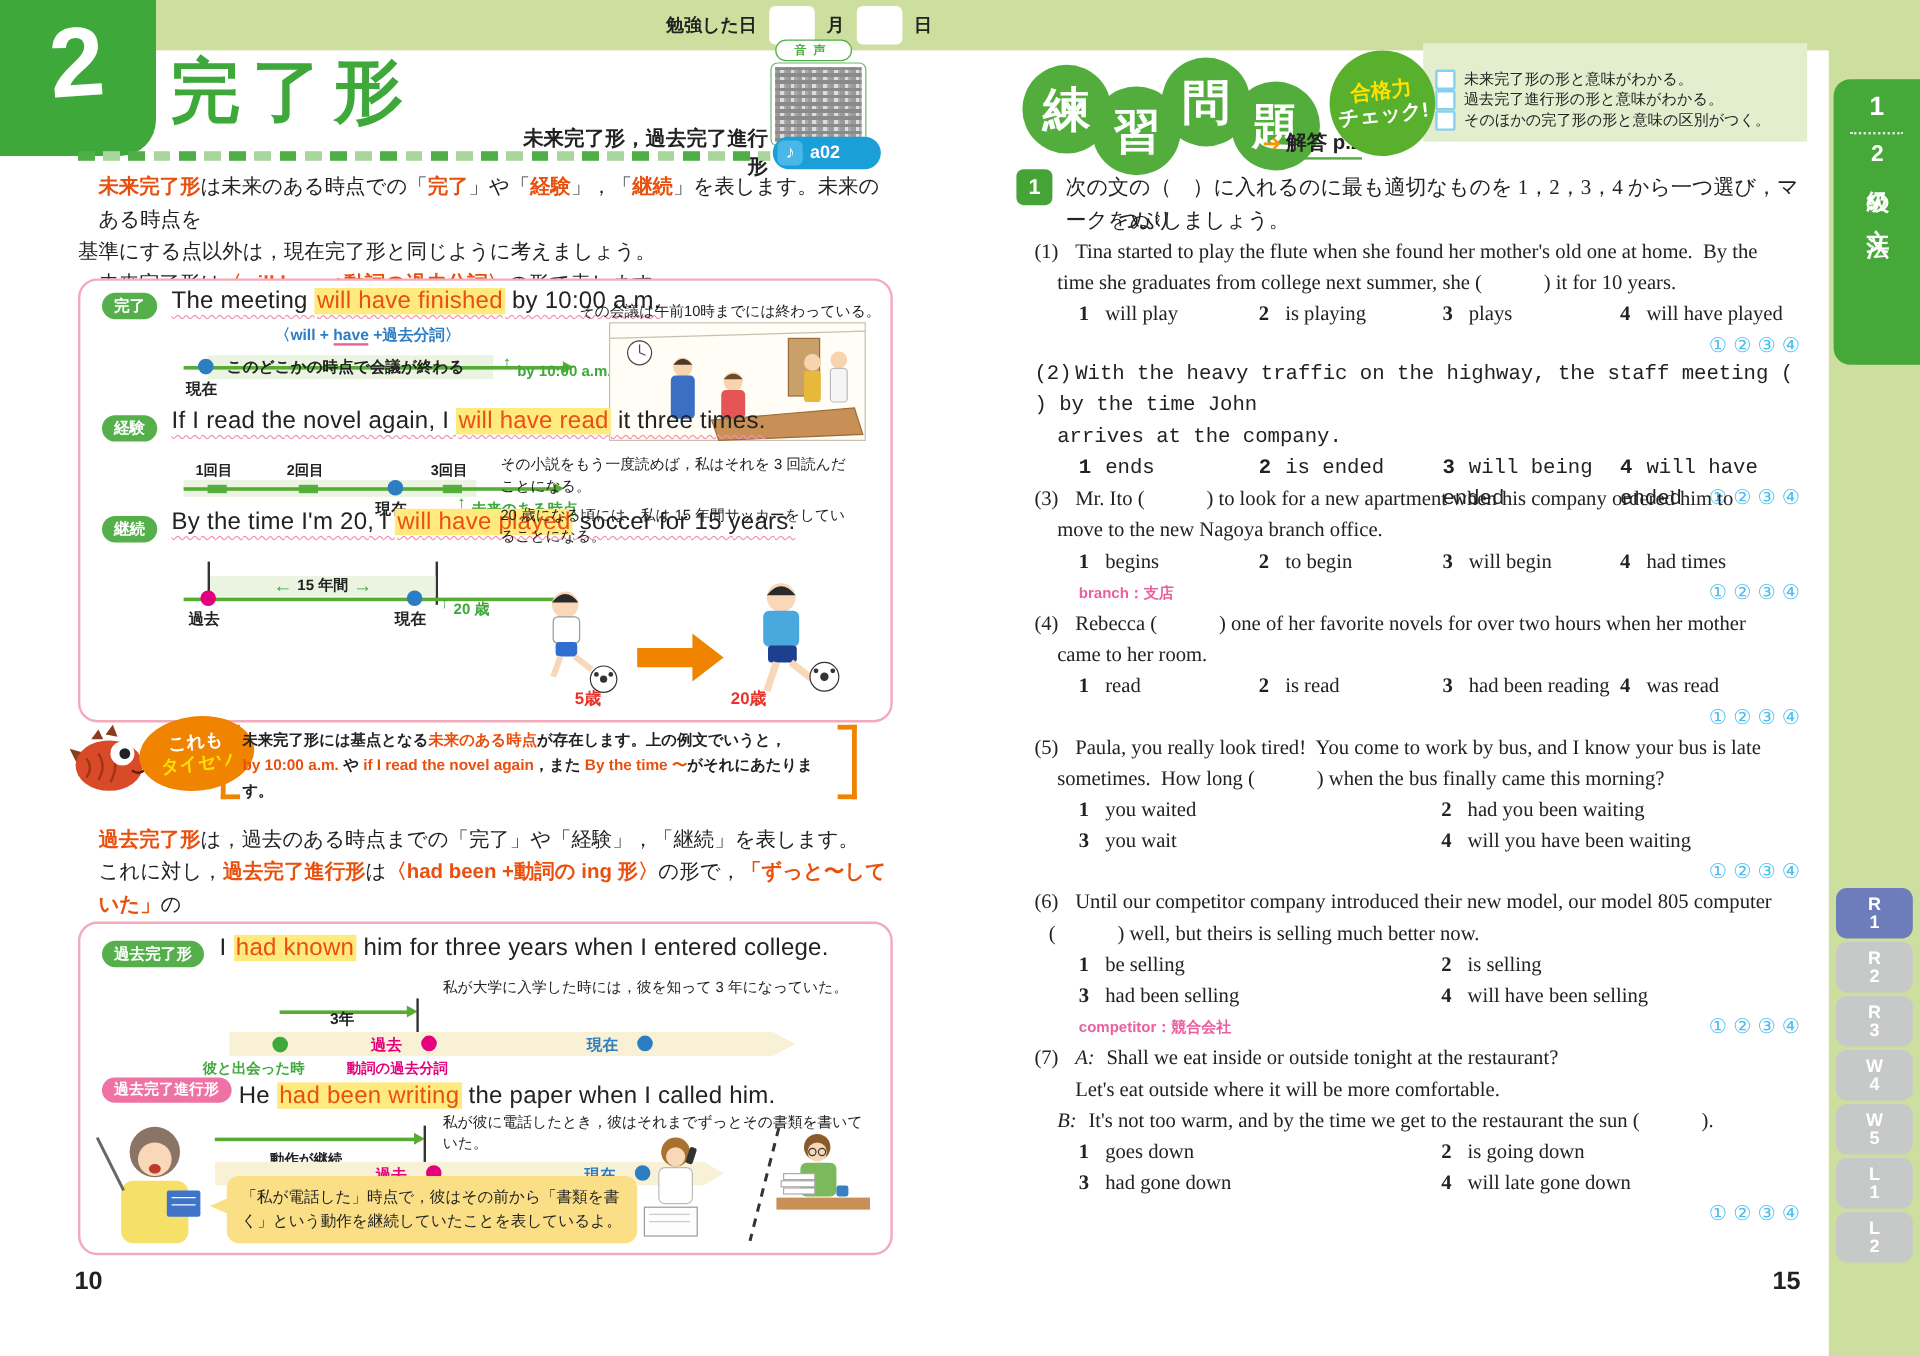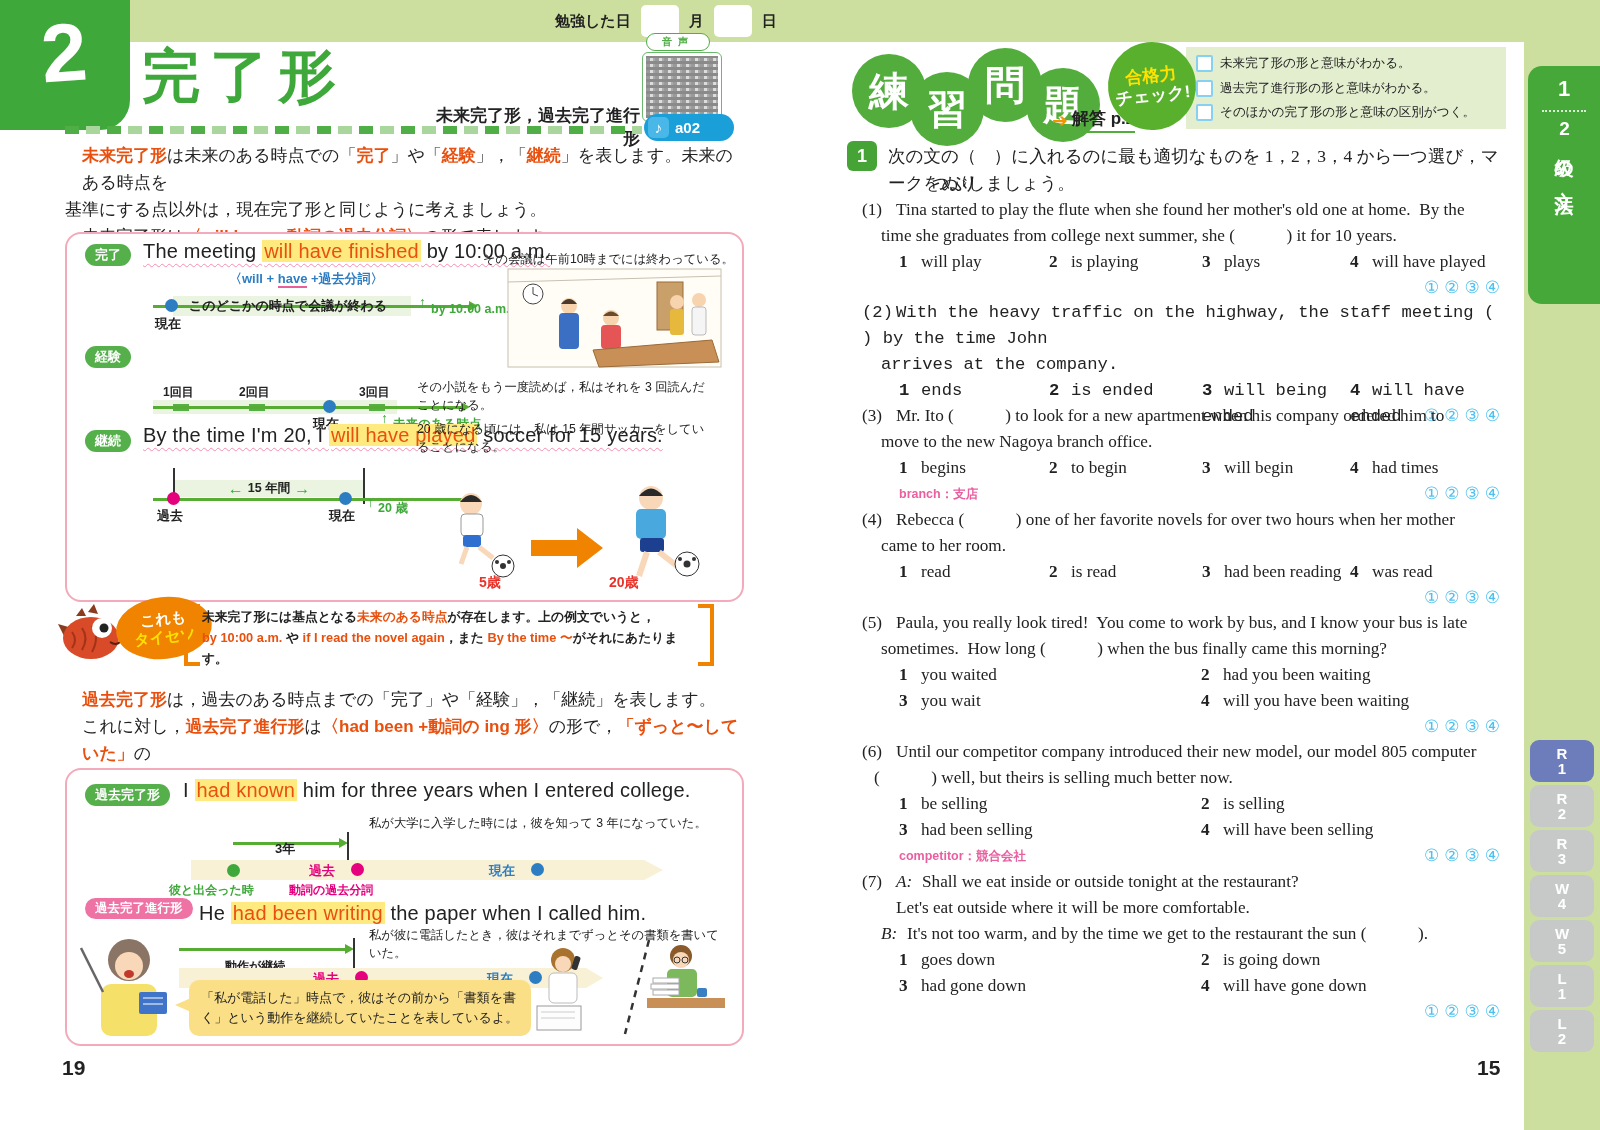--- a/index.html
+++ b/index.html
@@ -74,21 +74,21 @@
   .age{position:absolute;color:#e9332a;font-size:14px;font-weight:bold;}
   
   .logo-c{position:absolute;width:74px;height:74px;border-radius:50%;background:#53ad3c;color:#fff;
     display:flex;align-items:center;justify-content:center;font-size:40px;font-weight:bold;}
   .anslink{position:absolute;left:1052px;top:107px;display:flex;align-items:center;gap:4px;font-size:17px;font-weight:bold;}
   .ansarrow{color:#f29600;font-size:19px;font-weight:bold;}
   .anstext{border-bottom:2.5px solid #53ad3c;padding-bottom:1px;}
   .badge{position:absolute;left:1108px;top:42px;width:88px;height:88px;border-radius:50%;background:#58b02c;
     display:flex;flex-direction:column;align-items:center;justify-content:center;transform:rotate(-6deg);line-height:20px;z-index:3;}
   .badge .y{color:#ffe200;font-weight:bold;font-size:17px;} .badge .w{color:#fff;font-weight:bold;font-size:17px;}
-  .checklist{position:absolute;left:1186px;top:47px;width:320px;height:82px;background:#e3eecf;padding:8px 10px;box-sizing:border-box;
+  .checklist{position:absolute;left:1186px;top:36px;width:320px;height:82px;background:#e3eecf;padding:22px 10px;box-sizing:border-box;
     display:flex;flex-direction:column;justify-content:space-between;}
   .chk-row{display:flex;align-items:center;gap:7px;font-size:12.6px;}
   .chk{width:13px;height:13px;border:2px solid #86d1f2;background:#fff;border-radius:2px;flex:0 0 auto;}
   .qnum-box{position:absolute;left:847px;top:141px;width:30px;height:30px;background:#46a437;border-radius:6px;
     color:#fff;font-size:18px;font-weight:bold;display:flex;align-items:center;justify-content:center;}
   .qinstr{position:absolute;left:888px;width:620px;font-size:17.5px;line-height:27px;font-family:"Liberation Serif","DejaVu Serif",serif;}
   .q{position:absolute;left:862px;width:643px;font-family:"Liberation Serif","DejaVu Serif",serif;font-size:17.2px;line-height:26px;}
   .qline{white-space:pre-wrap;}
   .qno{display:inline-block;width:34px;}
   .qcont{padding-left:19px;}
@@ -181,20 +181,21 @@
         <polygon points="86,82 205,72 212,94 92,99" fill="#c89057" stroke="#9a6a38"></polygon>
         <rect x="150" y="14" width="26" height="48" fill="#caa06a" stroke="#9a6a38"></rect>
         <circle cx="170" cy="34" r="7" fill="#f7d3ae"></circle>
           <rect x="163" y="41" width="14" height="26" rx="3" fill="#e6b83c"></rect>
         <circle cx="192" cy="32" r="7" fill="#f7d3ae"></circle>
           <rect x="185" y="39" width="14" height="28" rx="3" fill="#f5f5f5" stroke="#bbb"></rect>
       </svg>
     </span>
 
     <span class="pill" style="left:18px;top:112px;">経験</span>
+    <div class="ex-en wavy" style="left:76px;top:106px;"><span>If I read the novel again, I </span><span class="hl">will have read</span><span> it three times.</span></div>
     <div class="tl" style="left:80px;top:150px;width:335px;height:52px;">
       <div class="tl-band" style="left:6px;top:16px;width:244px;height:14px;"></div>
       <span class="tl-sm" style="left:16px;top:0;">1回目</span>
       <span class="tl-sm" style="left:92px;top:0;">2回目</span>
       <span class="tl-sm" style="left:212px;top:0;">3回目</span>
       <span class="tick" style="left:26px;top:20px;"></span>
       <span class="tick" style="left:102px;top:20px;"></span>
       <span class="tick" style="left:222px;top:20px;"></span>
       <div class="tl-line" style="left:6px;top:22px;width:310px;"></div>
         <div class="ah" style="left:314px;top:18px;"></div>
@@ -357,21 +358,21 @@
         <rect x="138" y="33" width="30" height="28" rx="5" fill="#7cb85c"></rect>
         <rect x="118" y="62" width="78" height="10" fill="#c89057"></rect>
         <rect x="124" y="42" width="26" height="5" fill="#fff" stroke="#aaa"></rect>
           <rect x="122" y="48" width="28" height="5" fill="#fff" stroke="#aaa"></rect>
           <rect x="124" y="54" width="26" height="5" fill="#fff" stroke="#aaa"></rect>
         <rect x="168" y="52" width="10" height="9" rx="2" fill="#3a7fc1"></rect>
       </svg>
     </span>
   </div>
 
-  <div class="pageno" style="left:62px;top:1056px;">19</div>
+  <div class="pageno" style="left:62px;top:1056px;">10</div>
 
   <span class="logo-c" style="left:852px;top:54px;">練</span>
   <span class="logo-c" style="left:910px;top:72px;">習</span>
   <span class="logo-c" style="left:968px;top:48px;">問</span>
   <span class="logo-c" style="left:1026px;top:68px;">題</span>
 
   <div class="anslink">
     <span class="ansarrow">➔</span>
     <span class="anstext">解答 p.2</span>
   </div>
@@ -492,21 +493,21 @@
   <div class="q" style="top:869px;">
     <div class="qline"><span class="qno">(7)</span><span class="spk">A:</span><span>Shall we eat inside or outside tonight at the restaurant?</span></div>
     <div class="qline qcont3">Let's eat outside where it will be more comfortable.</div>
     <div class="qline qcont"><span class="spk">B:</span><span>It's not too warm, and by the time we get to the restaurant the sun (            ).</span></div>
     <div class="grid2">
       <span><span class="optn">1</span><span>goes down</span></span>
       <span><span class="optn">2</span><span>is going down</span></span>
     </div>
     <div class="grid2">
       <span><span class="optn">3</span><span>had gone down</span></span>
-      <span><span class="optn">4</span><span>will have gone down</span></span>
+      <span><span class="optn">4</span><span>will late gone down</span></span>
     </div>
     <div class="brow">
         <span class="bubbles">①②③④</span>
       </div>
   </div>
 
   <div class="pageno" style="left:1477px;top:1056px;">15</div>
 
   <div class="unit-tab">
     <div class="unit-num">1</div>

